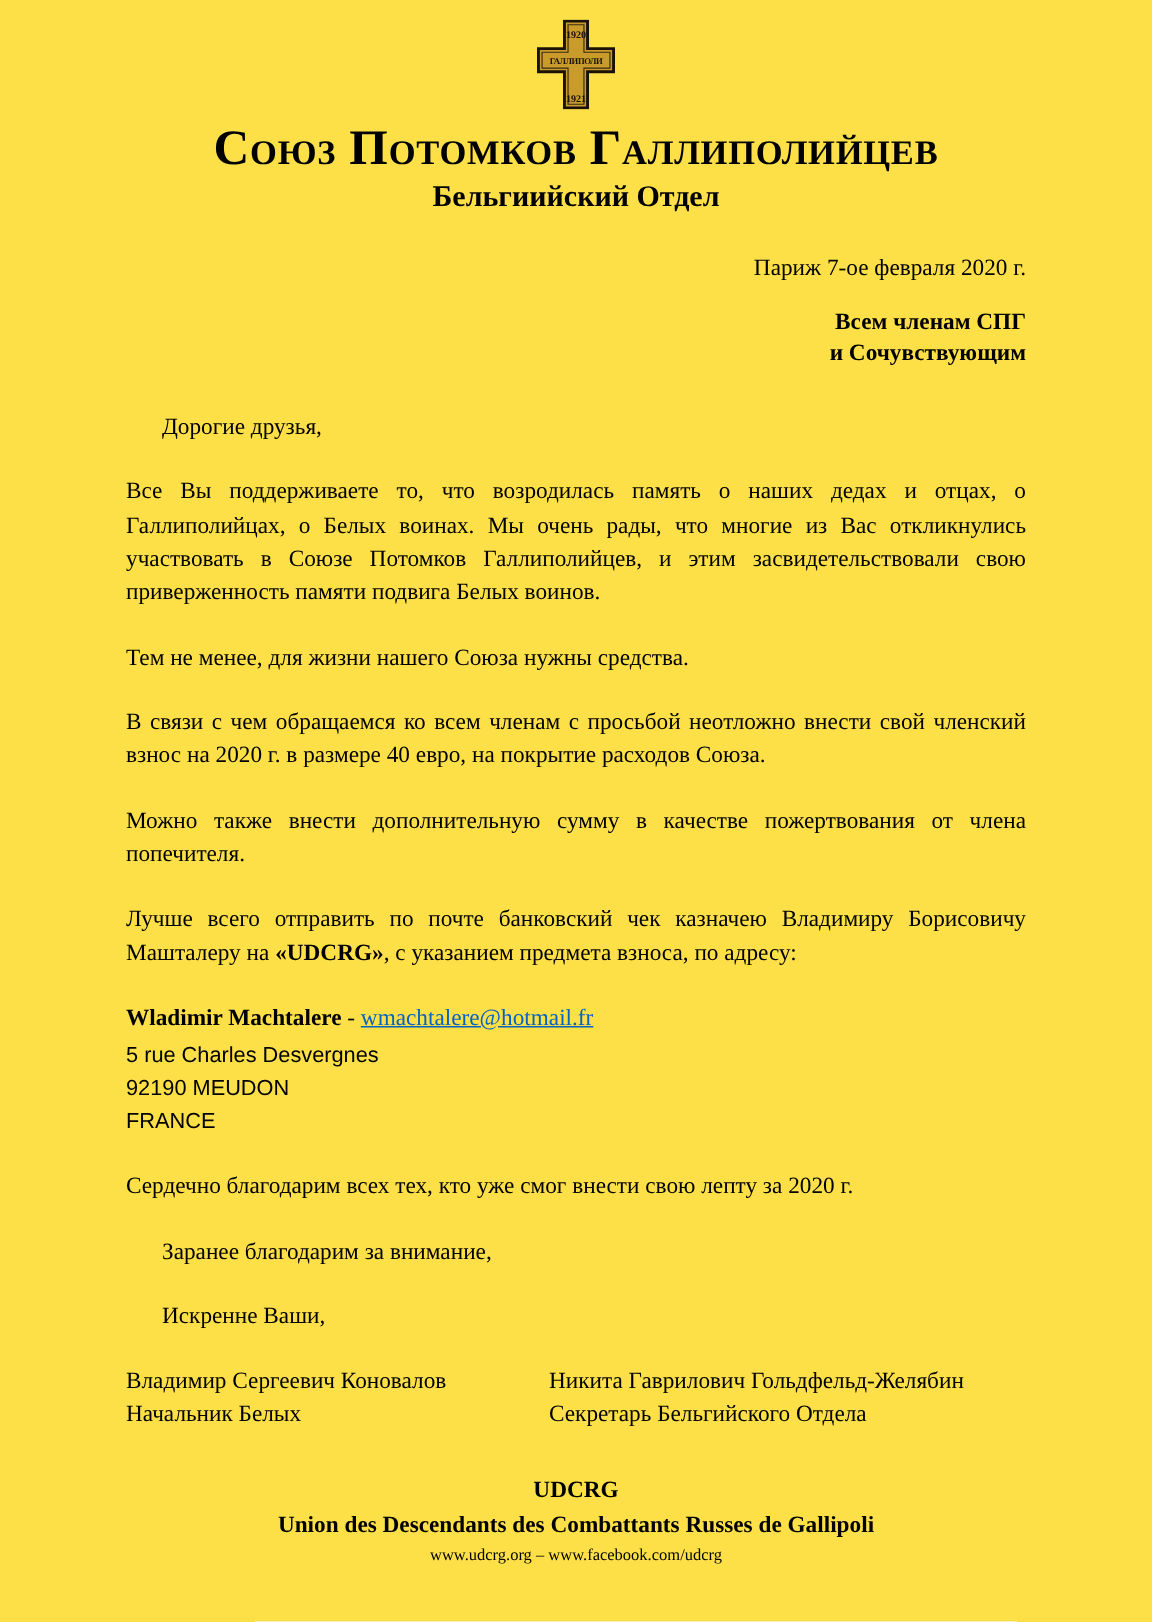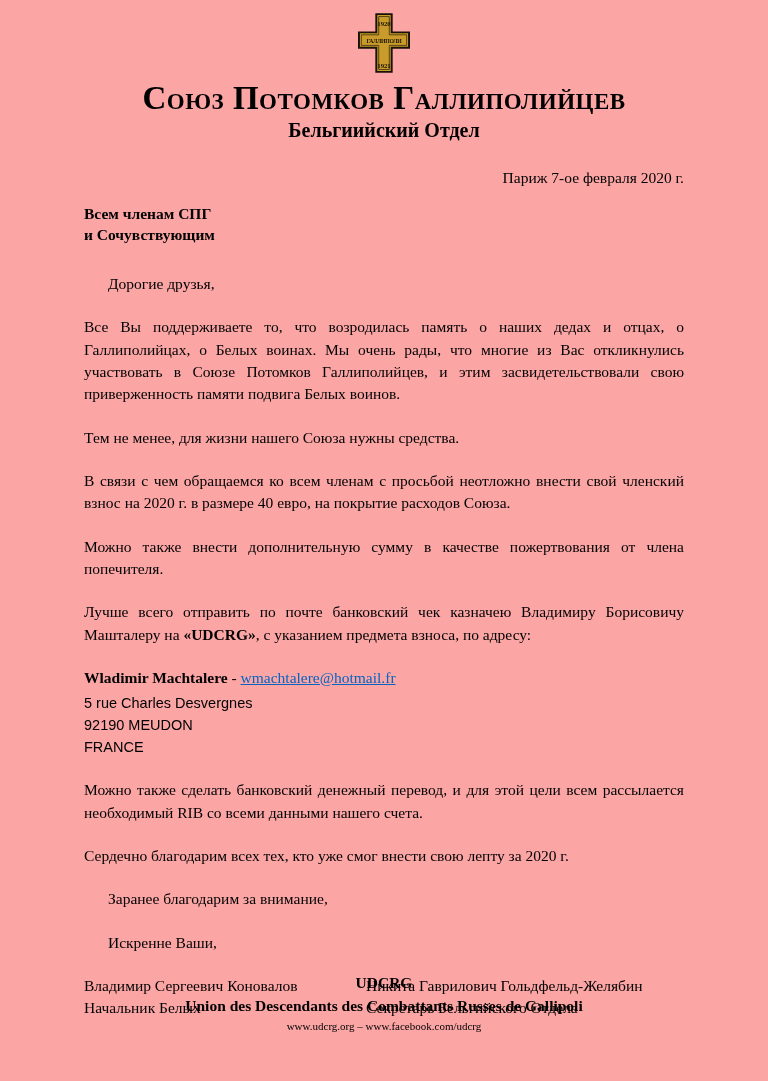--- a/index.html
+++ b/index.html
@@ -1,21 +1,21 @@
 <!DOCTYPE html>
 <html><head>
 <meta charset="utf-8">
 <style>
   * { margin: 0; padding: 0; box-sizing: border-box; }
   html, body { background: #ffffff; }
   .page {
     width: 768px;
     height: 1081px;
     margin: 0 auto;
-    background: #fca5a5;
+    background: #fde047;
     color: #000000;
     font-family: "Liberation Serif", serif;
     position: relative;
     overflow: hidden;
   }
   .emblem-wrap { text-align: center; padding-top: 13px; }
   .title {
     text-align: center;
     font-weight: bold;
     font-variant: small-caps;
@@ -26,20 +26,21 @@
   }
   .subtitle {
     text-align: center;
     font-weight: bold;
     font-size: 20px;
     margin-top: 3px;
   }
   .content { padding: 0 84px; }
   .date-line { text-align: right; font-size: 15.5px; margin-top: 27px; }
   .addressee {
+    text-align: right;
     font-weight: bold;
     font-size: 15.5px;
     margin-top: 17px;
     line-height: 1.35;
   }
   .body-text { margin-top: 27px; font-size: 15.5px; line-height: 1.44; }
   .body-text p { margin-bottom: 21px; text-align: justify; }
   .body-text p.no-justify { text-align: left; margin-left: 24px; }
   a.email { color: #0563C1; text-decoration: underline; }
   .address-block { margin-bottom: 21px; }
@@ -55,21 +56,21 @@
     display: flex;
     margin-top: 12px;
     font-weight: normal;
     font-size: 15.5px;
     line-height: 1.4;
   }
   .sig-col-left { flex: 0 0 47%; }
   .sig-col-right { flex: 1; }
   .footer {
     position: absolute;
-    bottom: 46px;
+    bottom: 35px;
     left: 0;
     right: 0;
     text-align: center;
     line-height: 1.45;
   }
   .footer .org-abbr { font-weight: bold; font-size: 15.5px; }
   .footer .org-full { font-weight: bold; font-size: 15.5px; }
   .footer .org-links { font-size: 11px; margin-top: 2px; }
 </style>
 </head>
@@ -117,21 +118,20 @@
 
       <div class="address-block">
         <p class="addr-name-line">
           <strong>Wladimir Machtalere</strong><span> - </span><a href="#" class="email">wmachtalere@hotmail.fr</a>
         </p>
         <p class="addr-sans">5 rue Charles Desvergnes</p>
         <p class="addr-sans">92190 MEUDON</p>
         <p class="addr-sans">FRANCE</p>
       </div>
 
-      <p>Можно также сделать банковский денежный перевод, и для этой цели всем рассылается необходимый RIB со всеми данными нашего счета.</p>
 
       <p>Сердечно благодарим всех тех, кто уже смог внести свою лепту за 2020 г.</p>
 
       <p class="no-justify">Заранее благодарим за внимание,</p>
 
       <p class="no-justify">Искренне Ваши,</p>
 
     </div>
 
     <div class="sig-row">

